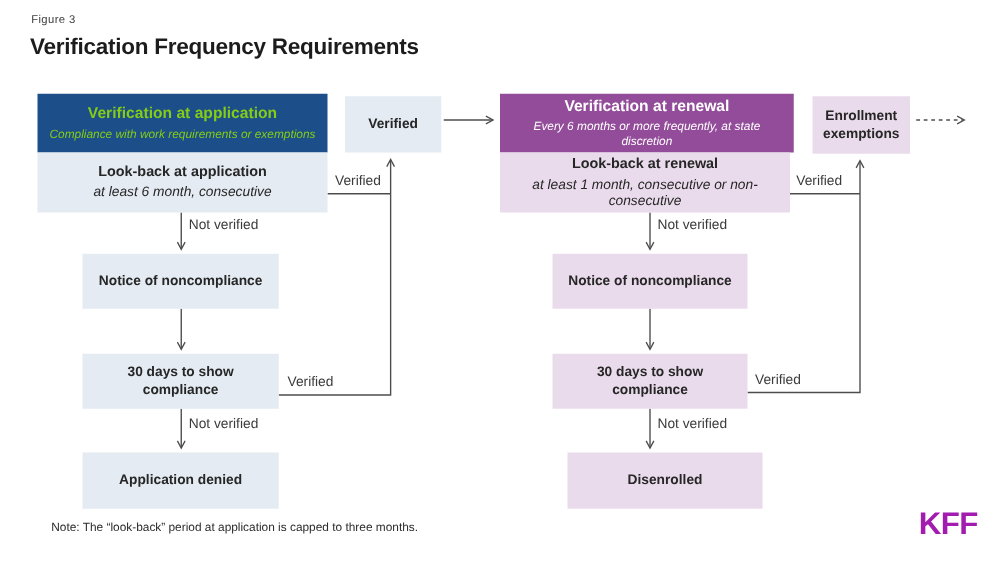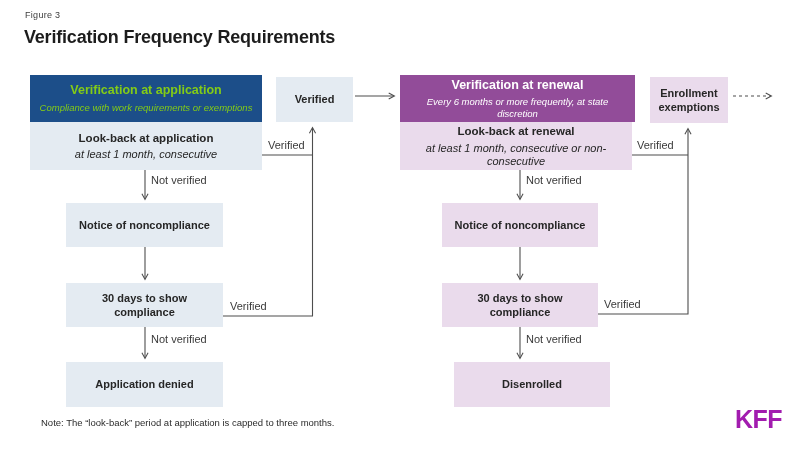--- a/index.html
+++ b/index.html
@@ -100,21 +100,21 @@
       <path d="M733,96 H771" stroke-dasharray="3,3" marker-end="url(#arw)"></path>
     </g>
   </svg>
 
   <div class="box hdr app-hdr">
     <div class="box-title">Verification at application</div>
     <div class="box-sub">Compliance with work requirements or exemptions</div>
   </div>
   <div class="box lt-blue app-lookback">
     <div class="lb-title">Look-back at application</div>
-    <div class="lb-sub">at least 1 month, consecutive</div>
+    <div class="lb-sub">at least 6 month, consecutive</div>
   </div>
   <div class="box lt-blue app-notice">
     <div class="cell-text">Notice of noncompliance</div>
   </div>
   <div class="box lt-blue app-30days">
     <div class="cell-text">30 days to show compliance</div>
   </div>
   <div class="box lt-blue app-denied">
     <div class="cell-text">Application denied</div>
   </div>

